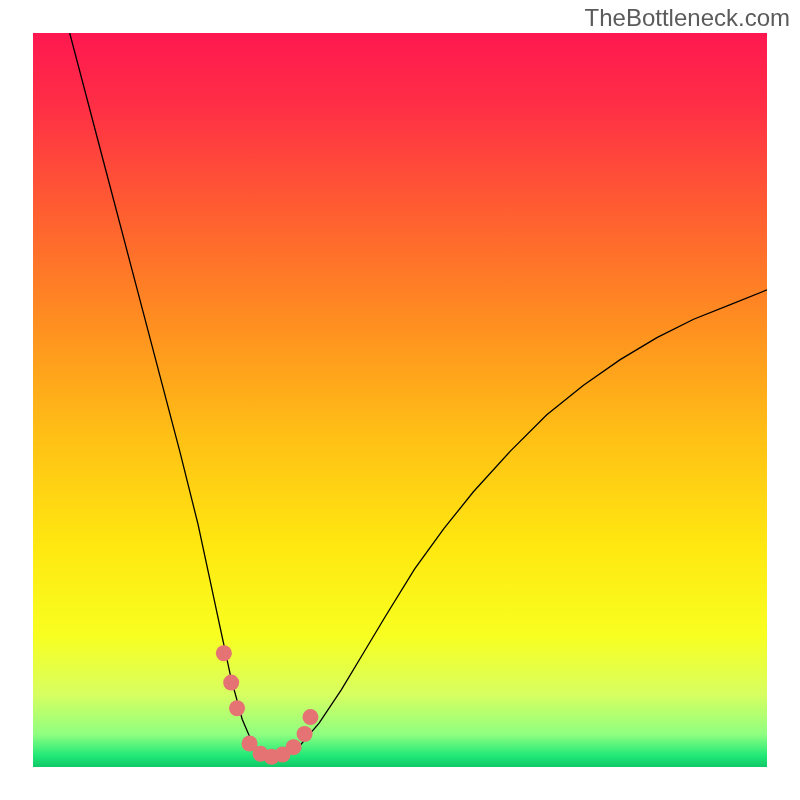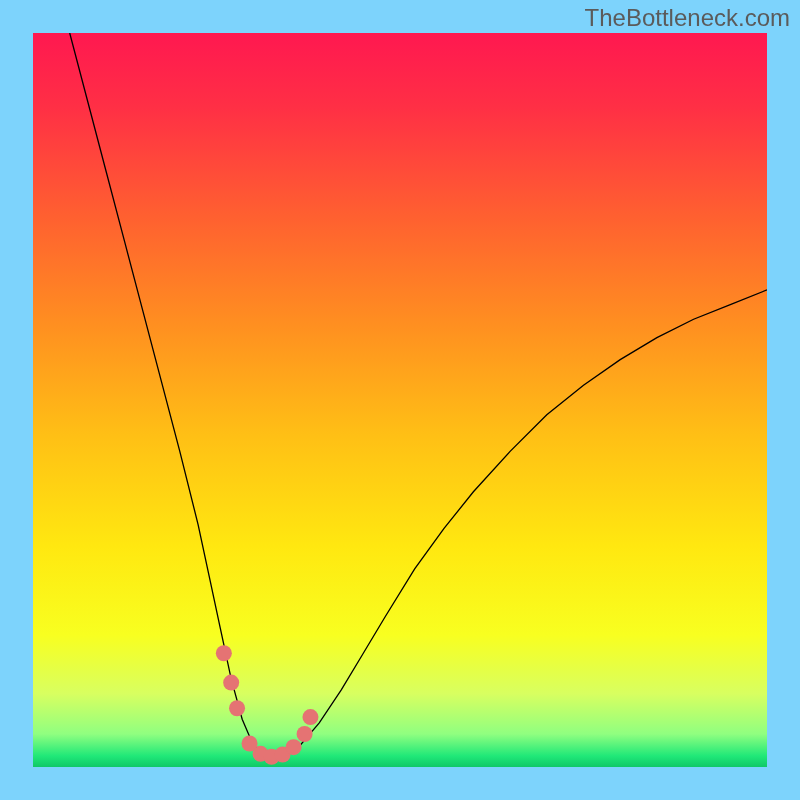--- a/index.html
+++ b/index.html
@@ -8,21 +8,21 @@
     width: 800px;
     height: 800px;
     overflow: hidden;
     background: #000;
     font-family: Arial, Helvetica, sans-serif;
   }
   .frame {
     position: absolute;
     left: 0; top: 0;
     width: 800px; height: 800px;
-    background: #7dd3fc;
+    background: #ffffff;
   }
   .plot {
     position: absolute;
     left: 33px;
     top: 33px;
     width: 734px;
     height: 734px;
     overflow: hidden;
   }
   .watermark {

